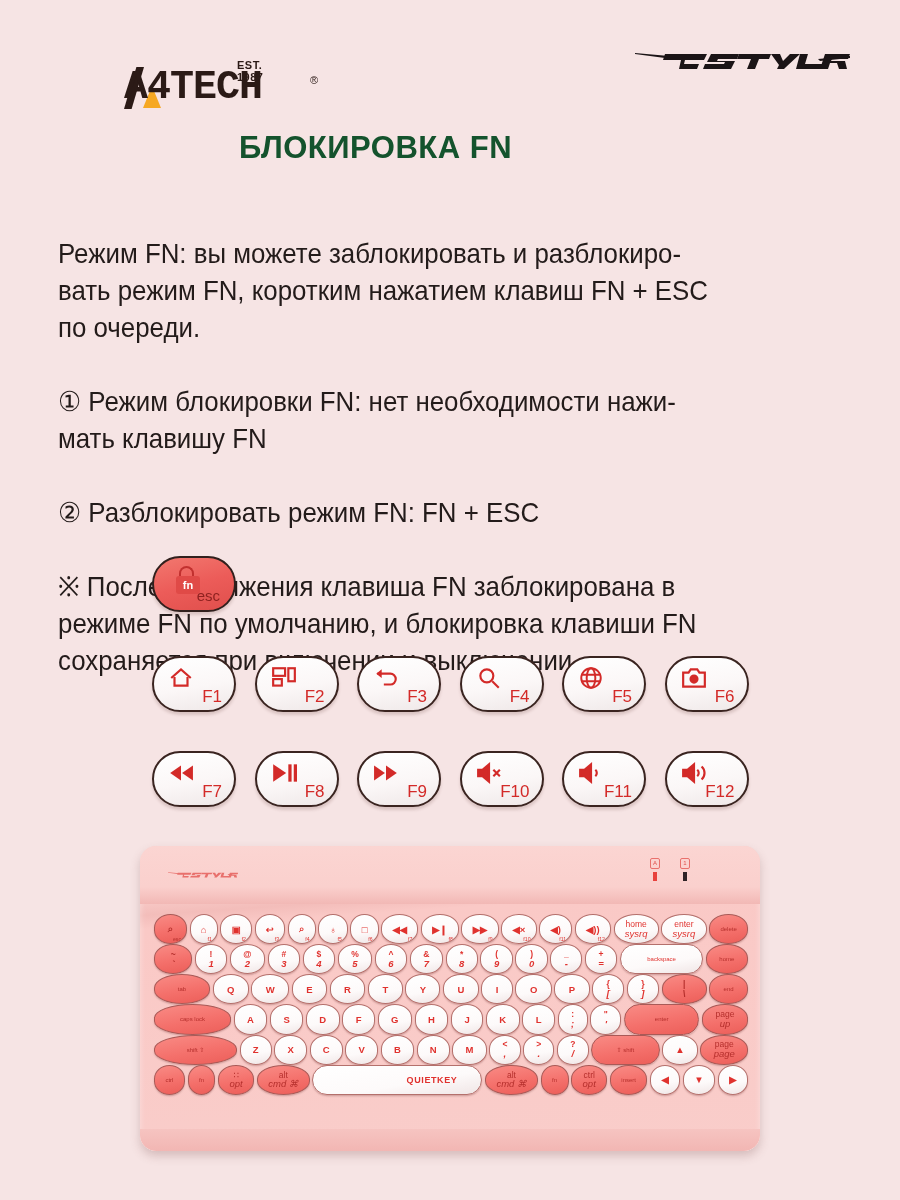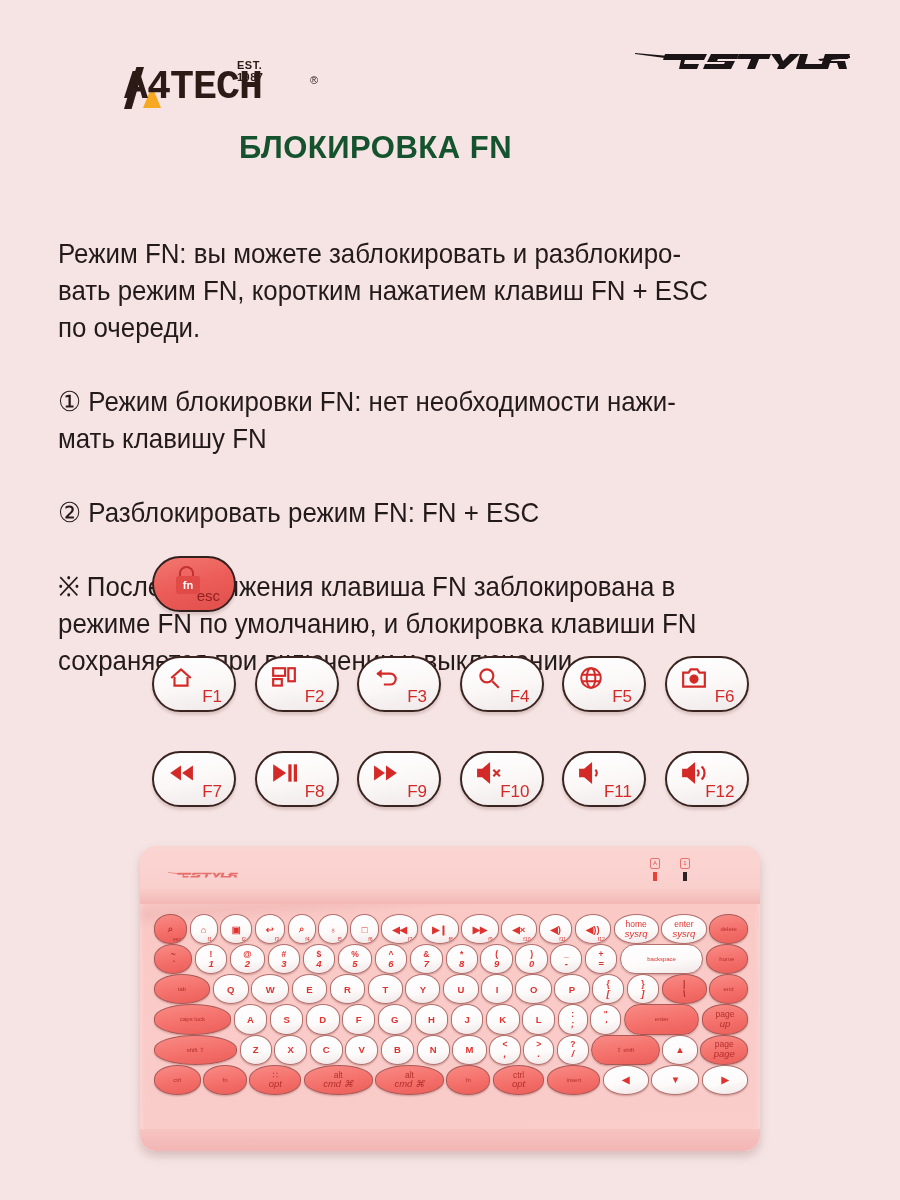--- a/index.html
+++ b/index.html
@@ -681,20 +681,23 @@
                 <span class="up">∷</span>
                 <span class="lo">opt</span>
               </span>
             </div>
             <div class="kk pink">
               <span class="dual tiny">
                 <span class="up">alt</span>
                 <span class="lo">cmd ⌘</span>
               </span>
             </div>
+            <div class="kk space wide">
+              <span class="qk">QUIETKEY</span>
+            </div>
             <div class="kk pink">
               <span class="dual tiny">
                 <span class="up">alt</span>
                 <span class="lo">cmd ⌘</span>
               </span>
             </div>
             <div class="kk pink">
               <span class="tiny">fn</span>
             </div>
             <div class="kk pink">

